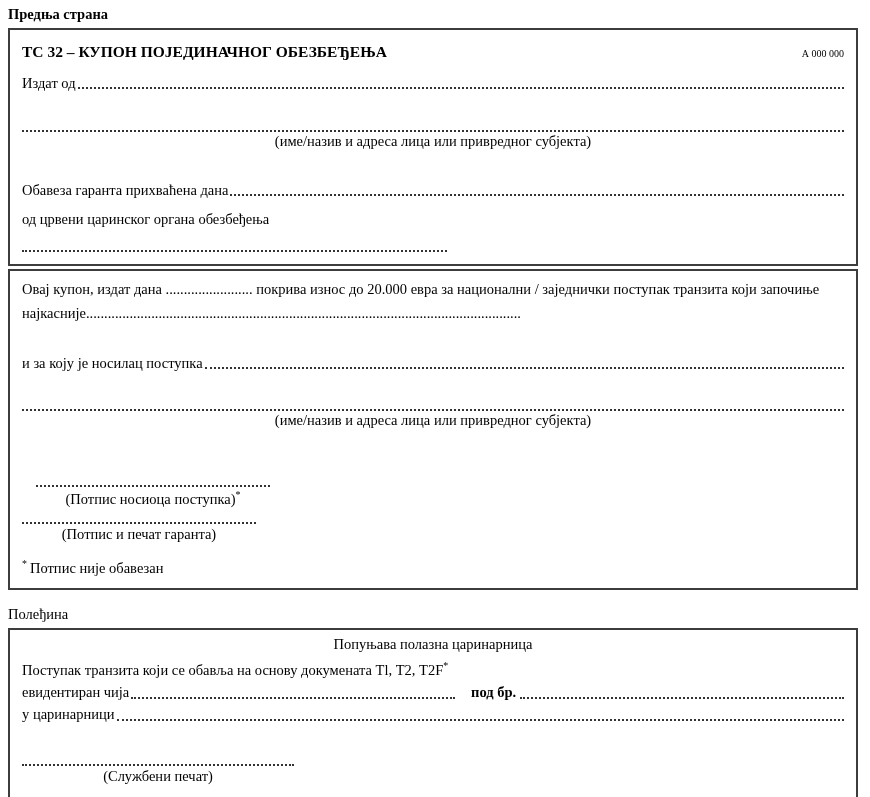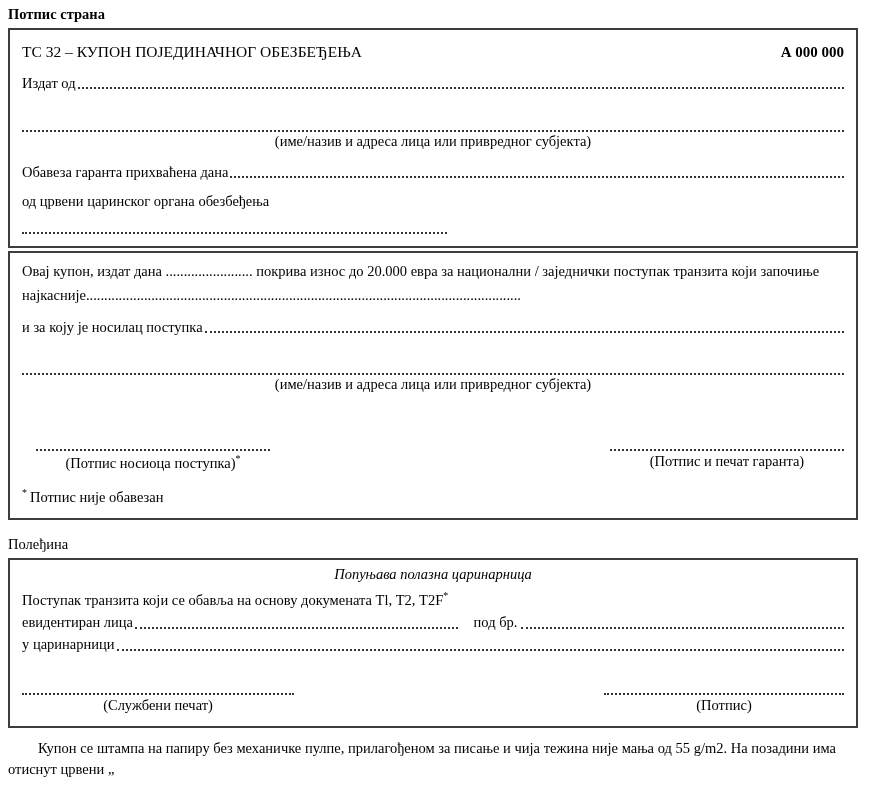--- a/index.html
+++ b/index.html
@@ -20,72 +20,72 @@
     background:#fff;
   }
   .box.gap { margin-top:3px; }
 
   .title-row {
     display:flex;
     justify-content:space-between;
     align-items:baseline;
     margin:9px 0 14px 0;
   }
-  .title { font-weight:normal; font-size:15.5px; }
-  .serial { font-size:15px;font-weight:bold; }
+  .title { font-weight:bold; font-size:15.5px; }
+  .serial { font-size:10px; }
 
   .fill-line { display:flex; }
   .leader {
     flex:1;
     border-bottom:2px dotted #333;
     margin:0 0 3px 2px;
   }
   .leader.second { margin-left:4px; margin-right:0; }
 
   .dotline {
     height:0.95em;
     border-bottom:2px dotted #333;
   }
   .dotline.short { width:425px; }
 
   .caption { text-align:center; margin-top:1px; }
 
   .mt8  { margin-top:8px; }
   .mt12 { margin-top:12px; }
-  .mt14 { margin-top:14px; }
+  .mt14 { margin-top:32px; }
   .mt16 { margin-top:16px; }
   .mt24 { margin-top:24px; }
 
   .para { margin:4px 0 0 0; line-height:20px; white-space:nowrap; overflow:hidden; }
 
-  .sig-row { display:flex; justify-content:space-between; }
+  .sig-row { display:flex; justify-content:space-between;flex-direction:column; }
   .sig { width:234px; text-align:center; }
   .sig .dotline { width:100%; margin-bottom:2px; }
   .sig-row.front { margin-top:42px; }
   .sig-row.front .sig.left { margin-left:14px; }
   .sig-row.back { margin-top:26px; }
   .sig-row.back .sig.left { width:272px; }
   .sig-row.back .sig.right { width:240px; }
 
   .footnote { margin-top:15px; }
   sup { font-size:10px; }
   .footnote sup { margin-right:3px; }
 
-  .back-header { text-align:center; margin:2px 0 0 0;font-style:italic; }
+  .back-header { text-align:center; margin:2px 0 0 0; }
   .line { margin-top:3px; line-height:19px; }
 
   .tech { margin:10px 2px 0 0; }
   .tech p { margin:0; text-indent:30px; line-height:20.5px; }
 </style>
 </head>
 <body>
 
 <div class="wrap">
 
-  <div class="section-label bold">Потпис страна</div>
+  <div class="section-label bold">Предња страна</div>
 
   <div class="box">
     <div class="title-row">
       <span class="title">ТС 32 – КУПОН ПОЈЕДИНАЧНОГ ОБЕЗБЕЂЕЊА</span>
       <span class="serial">А 000 000</span>
     </div>
 
     <div class="fill-line">
       <span>Издат од</span>
       <span class="leader"></span>
@@ -134,23 +134,23 @@
   <div class="section-label mt16">Полеђина</div>
 
   <div class="box">
     <div class="back-header">Попуњава полазна царинарница</div>
 
     <div class="line">
       <span>Поступак транзита који се обавља на основу докумената Тl, Т2, Т2F</span><sup>*</sup>
     </div>
 
     <div class="fill-line line">
-      <span>евидентиран лица</span>
+      <span>евидентиран чија</span>
       <span class="leader"></span>
-      <span style="margin-left:16px;">под бр.</span>
+      <span style="margin-left:16px;font-weight:bold;">под бр.</span>
       <span class="leader second"></span>
     </div>
 
     <div class="fill-line line">
       <span>у царинарници</span>
       <span class="leader"></span>
     </div>
 
     <div class="sig-row back">
       <div class="sig left">

